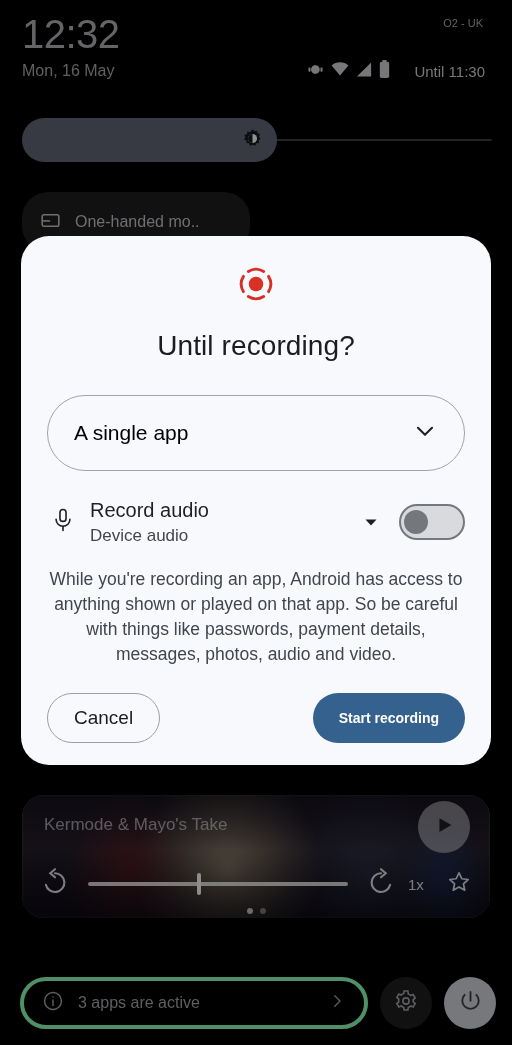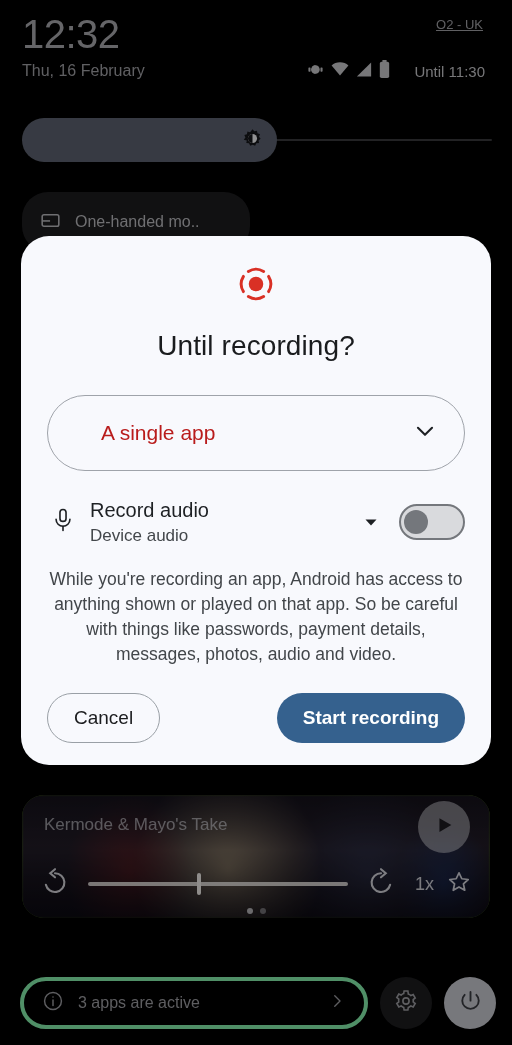--- a/index.html
+++ b/index.html
@@ -36,23 +36,22 @@
   }
   .date {
     font-size: 16px;
     color: #a0a0a5;
     line-height: 22px;
     margin-top: 2px;
   }
   .carrier {
     position: absolute;
     top: 17px; right: 22px;
-    font-size: 13px;
+    font-size: 11px;
     color: #a0a0a5;
-    text-decoration: underline;
   }
   .status-icons {
     position: absolute;
     top: 60px; right: 20px;
     display: flex;
     align-items: center;
     gap: 7px;
   }
   .status-icons .glyph { display: block; }
   .status-text {
@@ -167,24 +166,24 @@
   }
   .media-seek .thumb {
     position: absolute;
     left: 42%;
     top: -9px;
     width: 4px; height: 22px;
     background: #efece8;
     border-radius: 2px;
   }
   .media-speed {
-    font-size: 18px;
+    font-size: 15px;
     color: rgba(235,235,240,0.85);
     width: 26px;
-    text-align: right;
+    text-align: left;
   }
   .media-dots {
     position: absolute;
     bottom: 4px; left: 0; right: 0;
     display: flex;
     justify-content: center;
     gap: 7px;
   }
   .media-dots span {
     width: 6px; height: 6px; border-radius: 50%;
@@ -262,22 +261,21 @@
     border: 1px solid #9fa3aa;
     border-radius: 38px;
     display: flex;
     align-items: center;
     padding: 0 26px 0 26px;
     background: transparent;
   }
   .select-value {
     flex: 1;
     font-size: 21px;
-    color: #b91c1c;
-    margin-left: 27px;
+    color: #000000;
   }
   .audio-row {
     margin-top: 22px;
     height: 58px;
     display: flex;
     align-items: center;
     gap: 14px;
     padding-left: 3px;
   }
   .audio-texts { flex: 1; }
@@ -337,34 +335,34 @@
     color: #1b1c1e;
     cursor: pointer;
   }
   .btn-primary {
     height: 50px;
     padding: 0 26px;
     border: none;
     border-radius: 25px;
     background: #35618e;
     font-family: "Liberation Sans", sans-serif;
-    font-size: 19px;
+    font-size: 14px;
     font-weight: bold;
     color: #ffffff;
     cursor: pointer;
   }
 </style>
 </head>
 <body>
 
 <div id="screen">
 
   <div class="qs-header">
     <div class="clock">12:32</div>
-    <div class="date">Thu, 16 February</div>
+    <div class="date">Mon, 16 May</div>
     <div class="carrier">O2 - UK</div>
 
     <div class="status-icons">
       <span class="glyph">
         <svg width="17" height="17" viewBox="0 0 24 24" fill="#c6c6ca">
           <circle cx="12" cy="12" r="6"></circle>
           <path d="M12 6a6 6 0 0 0 0 12z" fill="#c6c6ca"></path>
           <rect x="2" y="9" width="3" height="6" rx="1"></rect>
           <rect x="19" y="9" width="3" height="6" rx="1"></rect>
         </svg>

